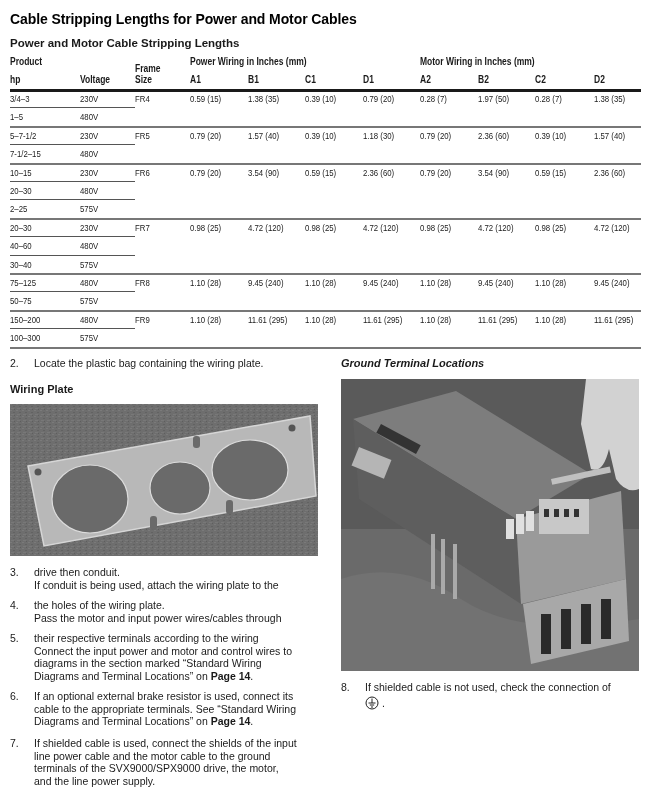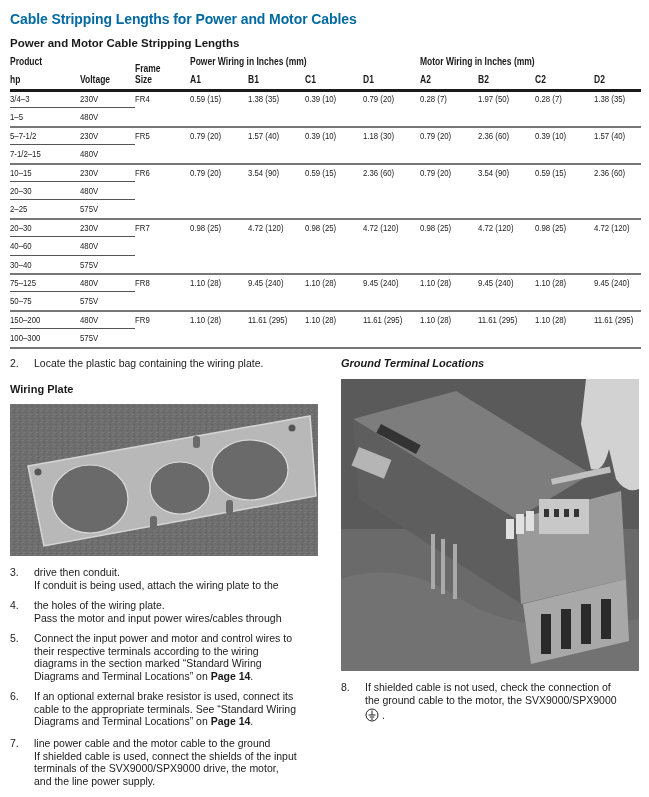--- a/index.html
+++ b/index.html
@@ -1,17 +1,17 @@
 <!DOCTYPE html>
 <html><head>
 <meta charset="utf-8">
 <style>
   html, body { margin:0; padding:0; background:#ffffff; }
   body { width:649px; height:797px; position:relative; overflow:hidden; font-family:"Liberation Sans", sans-serif; color:#111; }
-  .title { position:absolute; left:10px; top:11px; font-size:14px; font-weight:bold; color:#0369a1; letter-spacing:-0.1px; }
+  .title { position:absolute; left:10px; top:11px; font-size:14px; font-weight:bold; color:#000000; letter-spacing:-0.1px; }
   .subtitle { position:absolute; left:10px; top:37px; font-size:11.5px; font-weight:bold; color:#1a1a1a; }
   .th { position:absolute; font-size:10px; font-weight:bold; transform:scaleX(0.85); transform-origin:left top; white-space:nowrap; color:#1a1a1a; }
   .td { position:absolute; font-size:9.5px; transform:scaleX(0.82); transform-origin:left top; white-space:nowrap; color:#1a1a1a; }
   .hline { position:absolute; height:1px; background:#555; }
   .hline.thick { height:3px; background:#1a1a1a; }
   .hline.mid { background:#777; height:2px; }
   .para { position:absolute; font-size:10.5px; line-height:12.5px; color:#1a1a1a; }
   .para .num { position:absolute; left:0; top:0; }
   .para .txt { position:absolute; left:24px; top:0; }
   .sechead { position:absolute; font-size:11px; font-weight:bold; color:#1a1a1a; }
@@ -181,39 +181,39 @@
 <div class="para" style="left:10px; top:599px; width:310px;" id="step4">
     <span class="num">4.</span>
     <div class="txt">
       <div><span>the holes of the wiring plate.</span></div>
       <div><span>Pass the motor and input power wires/cables through</span></div>
     </div>
   </div>
 <div class="para" style="left:10px; top:632px; width:320px;" id="step5">
     <span class="num">5.</span>
     <div class="txt">
+      <div><span>their respective terminals according to the wiring</span></div>
       <div><span>Connect the input power and motor and control wires to</span></div>
-      <div><span>their respective terminals according to the wiring</span></div>
       <div><span>diagrams in the section marked “Standard Wiring</span></div>
       <div><span>Diagrams and Terminal Locations” on </span><b>Page 14</b><span>.</span></div>
     </div>
   </div>
 <div class="para" style="left:10px; top:690px; width:320px;" id="step6">
     <span class="num">6.</span>
     <div class="txt">
       <div><span>If an optional external brake resistor is used, connect its</span></div>
       <div><span>cable to the appropriate terminals. See “Standard Wiring</span></div>
       <div><span>Diagrams and Terminal Locations” on </span><b>Page 14</b><span>.</span></div>
     </div>
   </div>
 <div class="para" style="left:10px; top:737px; width:320px;" id="step7">
     <span class="num">7.</span>
     <div class="txt">
+      <div><span>If shielded cable is used, connect the shields of the input</span></div>
       <div><span>line power cable and the motor cable to the ground</span></div>
-      <div><span>If shielded cable is used, connect the shields of the input</span></div>
       <div><span>terminals of the SVX9000/SPX9000 drive, the motor,</span></div>
       <div><span>and the line power supply.</span></div>
     </div>
   </div>
 
 <div class="sechead" style="left:341px; top:357px;font-style:italic;">Ground Terminal Locations</div>
 
 <div class="photo" style="left:341px; top:379px; width:298px; height:292px;">
   <svg width="298" height="292" viewBox="0 0 298 292">
     <rect width="298" height="292" fill="#5a5a5a"></rect>
@@ -250,21 +250,20 @@
 
     <path d="M245,0 L298,0 L298,110 Q285,115 275,100 L268,70 Q262,95 250,90 L240,45 Z" fill="#d2d2d2"></path>
     <rect x="210" y="100" width="60" height="6" fill="#c0c0c0" transform="rotate(-12 210 100)"></rect>
   </svg>
 </div>
 
 <div class="para" style="left:341px; top:681px; width:300px;" id="step8">
     <span class="num">8.</span>
     <div class="txt">
       <div><span>If shielded cable is not used, check the connection of</span></div>
-      <div><span>the ground cable to the motor, the SVX9000/SPX9000</span></div>
       <div style="margin-top: 2px;"><span style="display:inline-block;vertical-align:middle;"><svg width="14" height="14" viewBox="0 0 14 14">
             <circle cx="7" cy="7" r="6" fill="none" stroke="#222" stroke-width="1"></circle>
             <line x1="7" y1="2.5" x2="7" y2="7" stroke="#222" stroke-width="1"></line>
             <line x1="3.5" y1="7" x2="10.5" y2="7" stroke="#222" stroke-width="1"></line>
             <line x1="4.8" y1="9" x2="9.2" y2="9" stroke="#222" stroke-width="1"></line>
             <line x1="6" y1="11" x2="8" y2="11" stroke="#222" stroke-width="1"></line>
           </svg></span><span> .</span></div>
     </div>
   </div>
 

